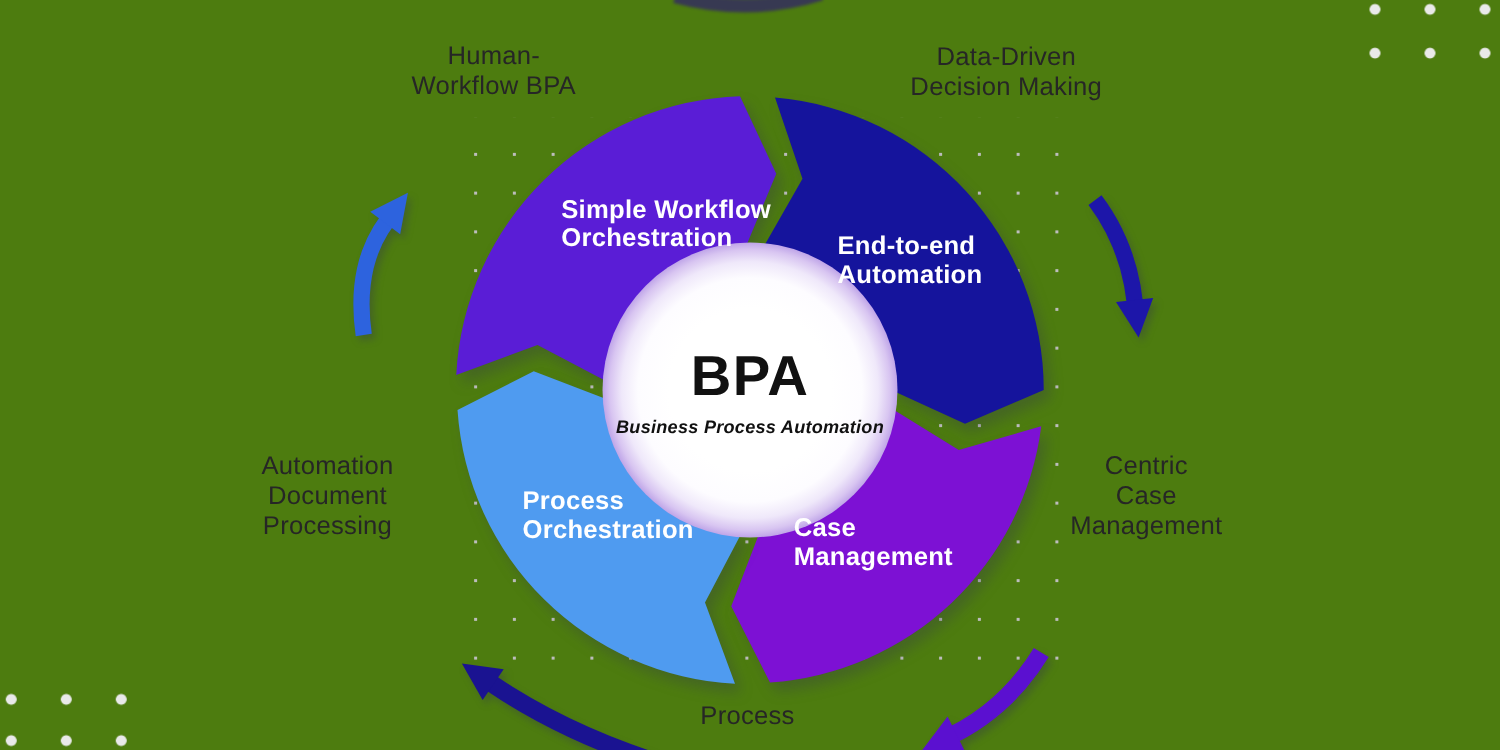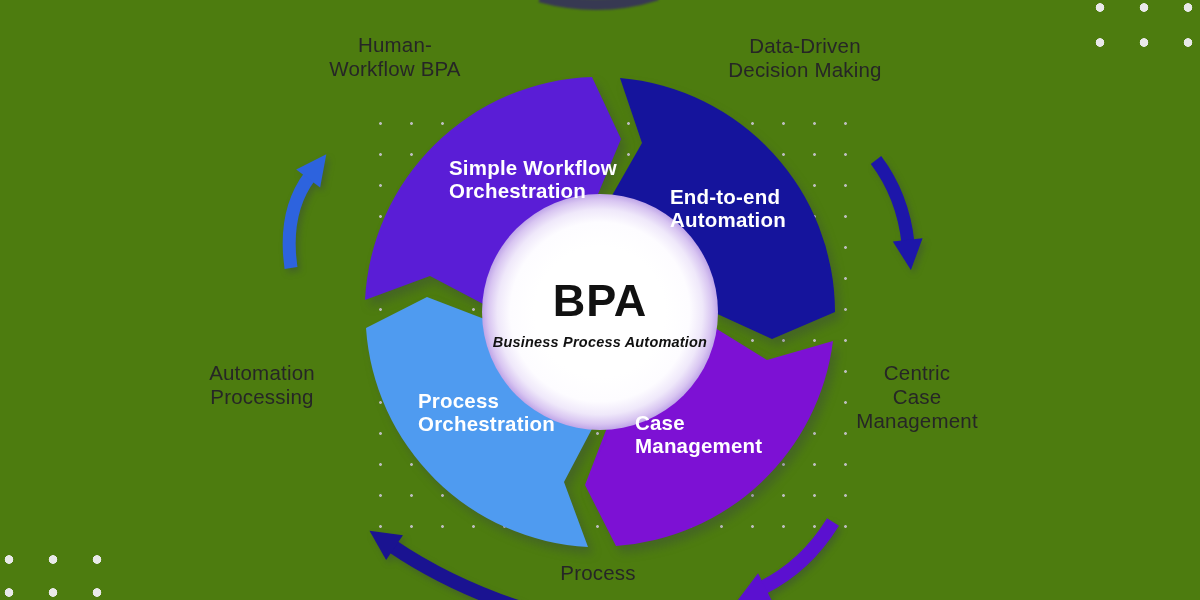--- a/index.html
+++ b/index.html
@@ -92,20 +92,21 @@
   <div class="lbl outer-label" style="left:295px;top:33px;width:200px;">
     <span>Human-</span>
     <span>Workflow BPA</span>
   </div>
   <div class="lbl outer-label" style="left:700px;top:34px;width:210px;">
     <span>Data-Driven</span>
     <span>Decision Making</span>
   </div>
   <div class="lbl outer-label" style="left:162px;top:361px;width:200px;">
     <span>Automation</span>
+    <span>Document</span>
     <span>Processing</span>
   </div>
   <div class="lbl outer-label" style="left:817px;top:361px;width:200px;">
     <span>Centric</span>
     <span>Case</span>
     <span>Management</span>
   </div>
   <div class="lbl outer-label" style="left:498px;top:561px;width:200px;">
     <span>Process</span>
   </div>

